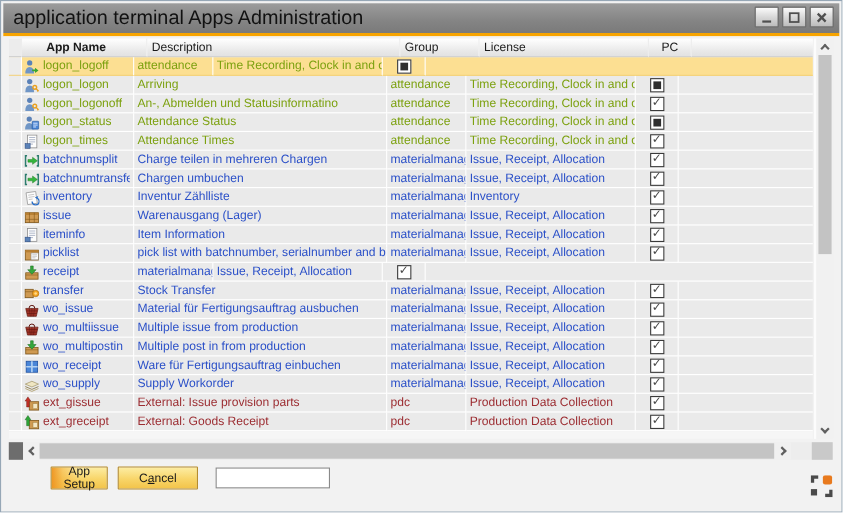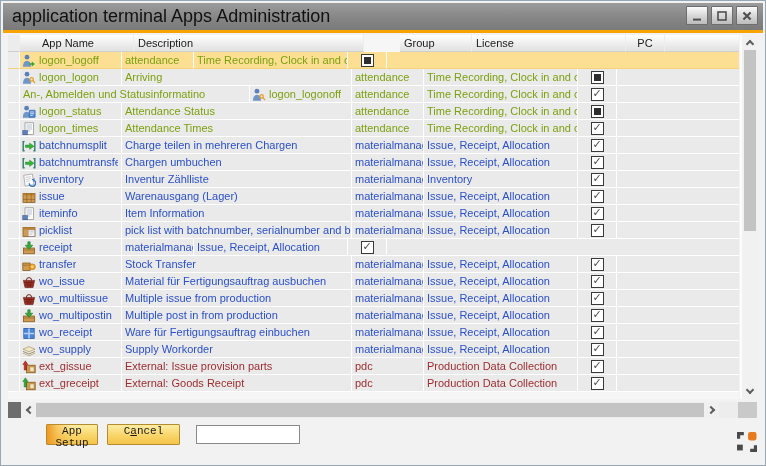--- a/index.html
+++ b/index.html
@@ -44,23 +44,23 @@
   }
   .row.selected .cell{border-bottom:1px solid #f3d27a;}
   .w-gutter{width:12px;background:#ececec;padding:0;}
   .row .w-gutter{background:#ececec;}
   .w-name{width:102px;display:flex;align-items:center;gap:3px;padding-left:2px;}
   .w-desc{width:230px;}
   .w-group{width:72px;}
   .w-license{width:154px;}
   .w-pc{width:39px;display:flex;align-items:center;justify-content:center;padding:0;}
   .w-empty{flex:1;border-right:none;}
-  .hx-name{width:114px;padding-left:22px;}
+  .hx-name{width:114px;padding-left:22px;font-weight:bold;}
   .hx-desc{width:230px;padding-left:4px;}
-  .hx-group{width:72px;padding-left:4px;margin-left:36px;}
+  .hx-group{width:72px;padding-left:4px;}
   .hx-license{width:154px;padding-left:4px;}
   .hx-pc{width:39px;text-align:center;}
   .hx-empty{flex:1;border-right:none;}
   .c-green{color:var(--green,#7ca10f);}
   .c-blue{color:var(--blue,#2b50c8);}
   .c-darkred{color:var(--dred,#9c2d32);}
   .icon{width:14px;height:14px;flex:0 0 14px;display:inline-block;}
   .name-text{overflow:hidden;white-space:nowrap;}
   
   .checkbox{
@@ -87,23 +87,23 @@
     display:flex;align-items:center;
   }
   .hs-darksq{width:13px;height:16px;background:#6d6d6d;}
   .hs-btn{width:15px;height:16px;display:flex;align-items:center;justify-content:center;background:#f0f0f0;cursor:default;}
   .hs-thumb{width:668px;height:14px;background:#c4c4c4;margin-top:0;cursor:default;}
   .hs-spacer{flex:1;}
   .hs-corner{width:19px;height:16px;background:#c9c9c9;}
   
   .btn{
     position:absolute;height:21px;border:1px solid #b58c2e;border-radius:1px;
-    font-family:Liberation Mono, monospace;font-size:11px;color:#1a1a1a;
+    font-family:Liberation Sans, sans-serif;font-size:11px;color:#1a1a1a;
     background:linear-gradient(#fdeda3,#f8d569 55%,#f3c44a);
-    display:flex;justify-content:center;cursor:default;padding:0 2px;
+    display:flex;align-items:center;justify-content:center;cursor:default;padding:0 2px;
   }
   .btn-appsetup{
     left:43px;top:391px;width:52px;
     background-image:linear-gradient(90deg,rgba(238,148,32,.95),rgba(243,175,60,.55) 10px,rgba(250,215,110,0) 24px),
                      linear-gradient(#fdeda3,#f8d569 55%,#f3c44a);
   }
   .btn-cancel{left:104px;top:391px;width:73px;}
   .btn-cancel .u{text-decoration:underline;}
   .footer-input{
     position:absolute;left:193px;top:392px;width:104px;height:19px;
@@ -185,30 +185,30 @@
             <div class="cell w-license c-green">Time Recording, Clock in and out</div>
             <div class="cell w-pc">
               <span class="checkbox">
                 <span class="square"></span>
               </span>
             </div>
             <div class="cell w-empty"></div>
           </div>
           <div class="row">
             <div class="cell w-gutter"></div>
-            <div class="cell w-desc c-green">An-, Abmelden und Statusinformatino</div>
             <div class="cell w-name c-green">
               <span class="icon"><svg width="14" height="14" viewBox="0 0 14 14">
                   <circle cx="5" cy="3.2" r="2.4" fill="#5b82b8"></circle>
                   <path d="M1 12.8 Q1 6.8 5 6.8 Q9 6.8 9 12.8 Z" fill="#7096c6"></path>
                   <circle cx="9.6" cy="8.4" r="1.7" fill="none" stroke="#e8a020" stroke-width="1.3"></circle>
                   <path d="M10.8 9.6 L13 11.8 M12 12.2 l1.1-1.1" stroke="#e8a020" stroke-width="1.2" fill="none"></path>
                 </svg></span>
               <span class="name-text">logon_logonoff</span>
             </div>
+            <div class="cell w-desc c-green">An-, Abmelden und Statusinformatino</div>
             <div class="cell w-group c-green">attendance</div>
             <div class="cell w-license c-green">Time Recording, Clock in and out</div>
             <div class="cell w-pc">
               <span class="checkbox">
                 <span class="tick">✓</span>
               </span>
             </div>
             <div class="cell w-empty"></div>
           </div>
           <div class="row">

